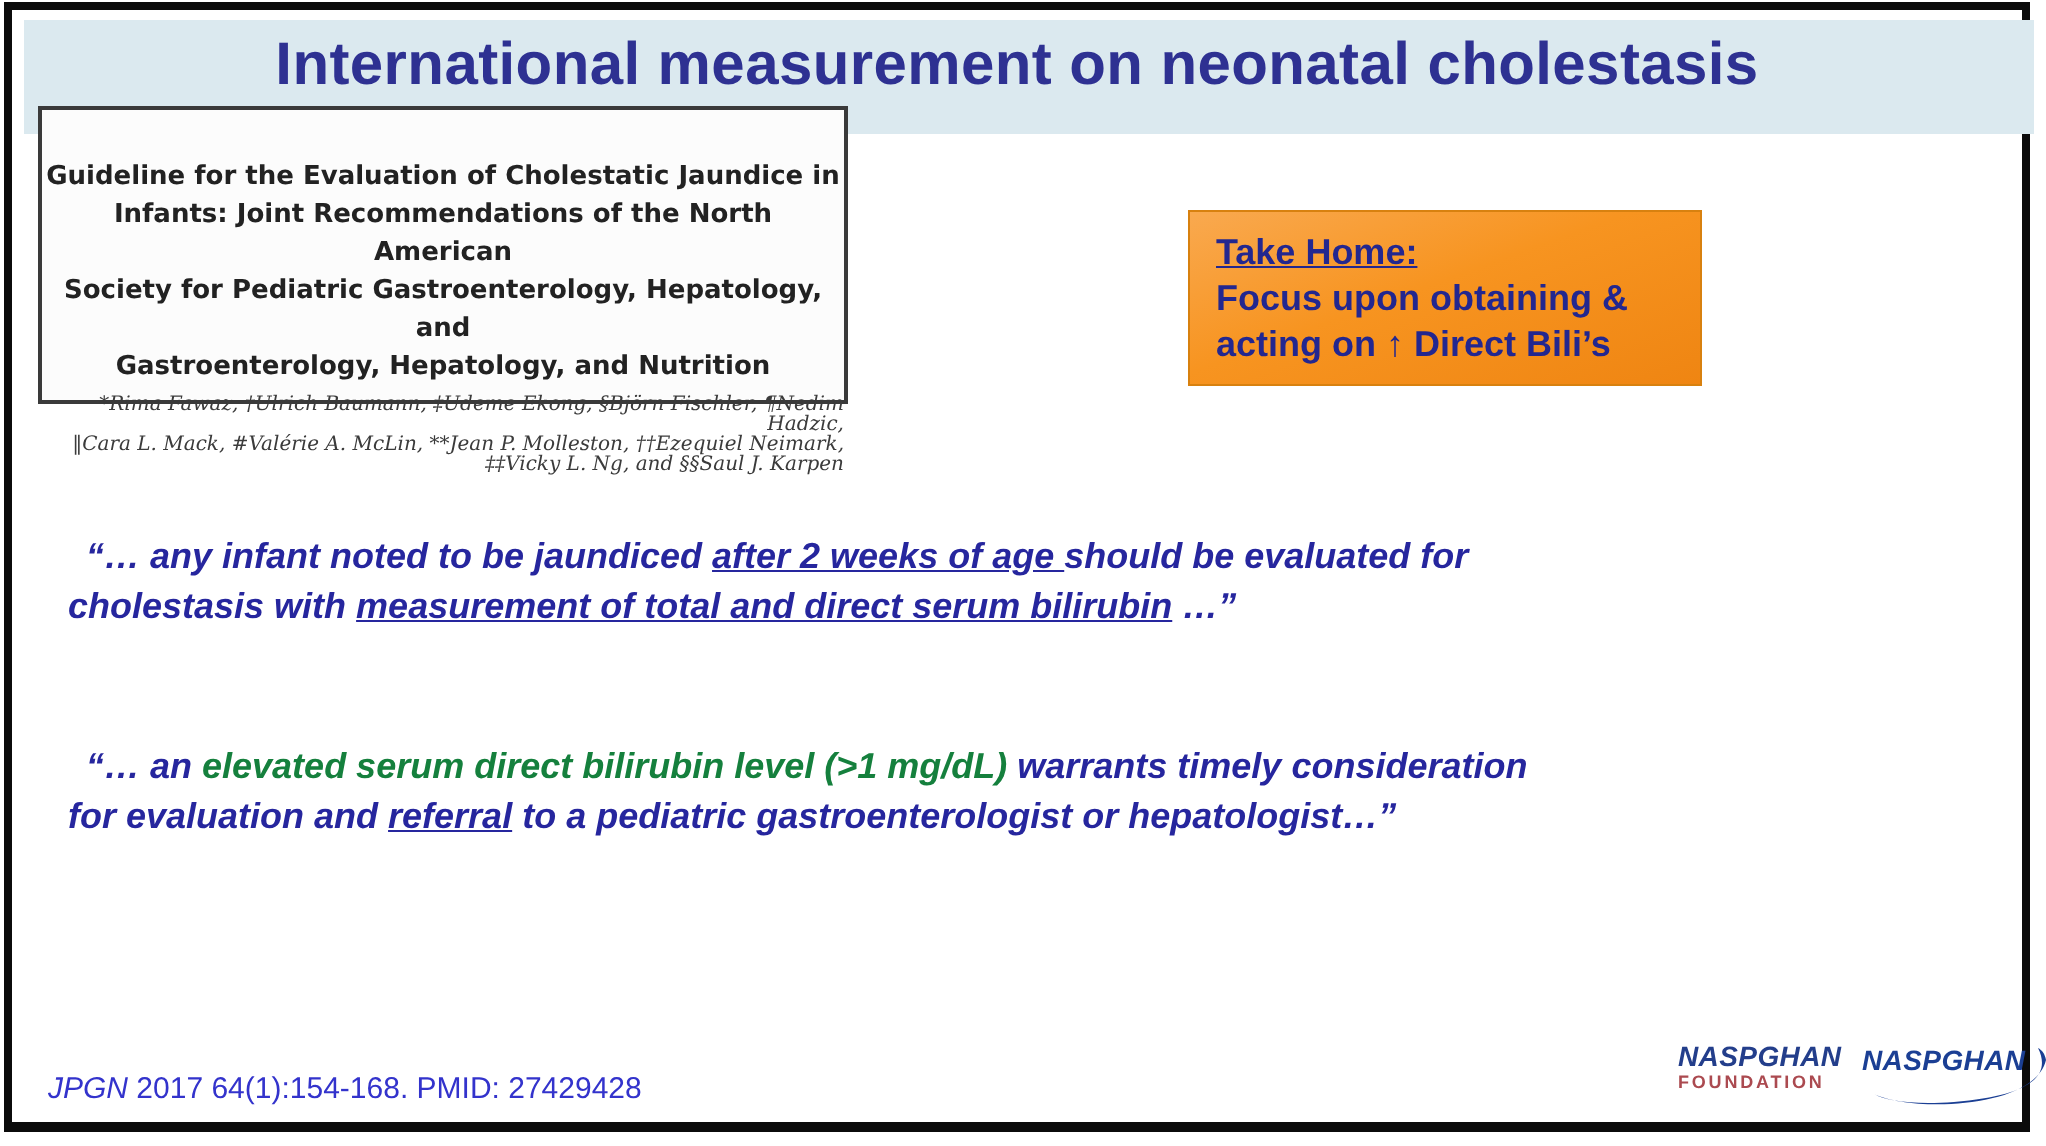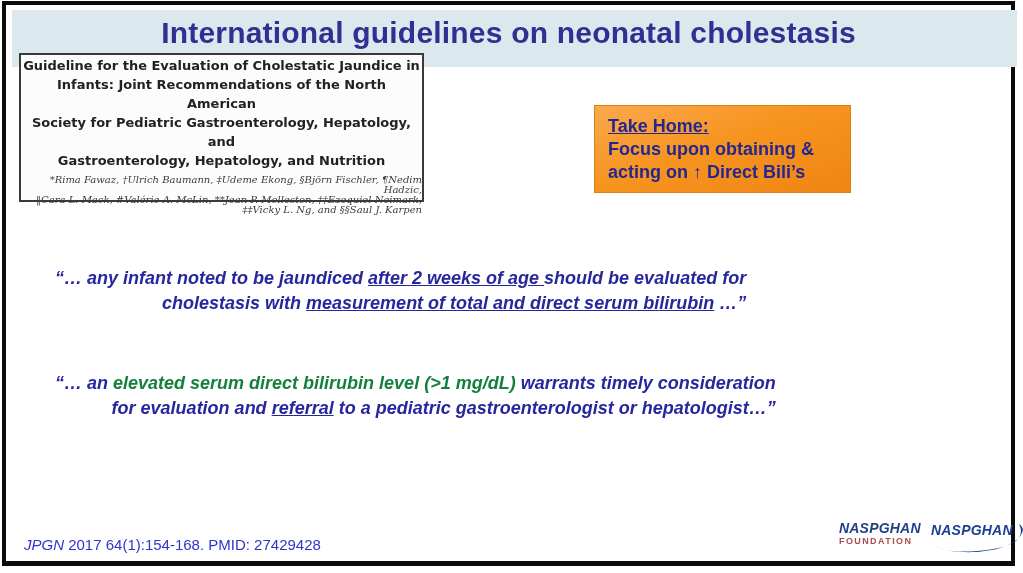--- a/index.html
+++ b/index.html
@@ -16,21 +16,21 @@
     background: #dbe9ef;
   }
   .slide-title {
     position: absolute; left: 0; top: 11px; width: 100%;
     text-align: center; font-size: 30px; font-weight: bold; color: #2e3192;
     letter-spacing: 0.2px;
   }
 
   .paper-box {
     position: absolute; left: 13px; top: 48px; width: 405px; height: 149px;
-    background: #fcfcfc; border: 2px solid #3a3a3a; padding-top: 1px;
+    background: #fcfcfc; border: 2px solid #3a3a3a; padding-top: 24px;
     text-align: center;
   }
   .paper-title-line {
     font-family: "DejaVu Sans", sans-serif; font-weight: 600;
     font-size: 13px; line-height: 19px; color: #222222;
   }
   .paper-authors { margin-top: 5px; }
   .paper-author-line {
     font-family: "DejaVu Serif", serif; font-style: italic;
     font-size: 10px; line-height: 10px; color: #3b3b3b; text-align: right;
@@ -39,23 +39,23 @@
   .take-home {
     position: absolute; left: 588px; top: 100px; width: 257px; height: 88px;
     background: linear-gradient(160deg, #f9a94f 0%, #f79420 45%, #ef8512 100%);
     border: 1px solid #d8810f;
     padding: 9px 8px 0 13px;
     color: #23278f; font-weight: bold; font-size: 18px; line-height: 23px;
   }
   .take-home .underlined { text-decoration: underline; }
 
   .quote {
-    position: absolute; left: 40px;
+    position: absolute; left: 28px;
     color: #26269e; font-weight: bold; font-style: italic;
-    font-size: 18px; line-height: 25px; white-space: nowrap; text-align: right;
+    font-size: 18px; line-height: 25px; white-space: nowrap;
   }
   .quote-1 { top: 261px; }
   .quote-2 { top: 366px; }
   .quote .line-indent { padding-left: 9px; }
   .quote .underlined { text-decoration: underline; }
   .quote .red { color: #15803d; }
 
   .citation {
     position: absolute; left: 18px; top: 531px;
     font-size: 15px; color: #3333cc;
@@ -84,21 +84,21 @@
     letter-spacing: 0.2px;
   }
   .logo-naspghan svg { position: absolute; left: 2px; top: 0; }
 </style>
 </head>
 <body>
 
 <div class="slide">
 
   <div class="titlebar"></div>
-  <div class="slide-title">International guidelines on neonatal cholestasis</div>
+  <div class="slide-title">International measurement on neonatal cholestasis</div>
 
   <div class="paper-box">
     <div class="paper-title-line">Guideline for the Evaluation of Cholestatic Jaundice in</div>
     <div class="paper-title-line">Infants: Joint Recommendations of the North American</div>
     <div class="paper-title-line">Society for Pediatric Gastroenterology, Hepatology, and</div>
     <div class="paper-title-line">Gastroenterology, Hepatology, and Nutrition</div>
     <div class="paper-authors">
       <div class="paper-author-line">*Rima Fawaz, †Ulrich Baumann, ‡Udeme Ekong, §Björn Fischler, ¶Nedim Hadzic,</div>
       <div class="paper-author-line">‖Cara L. Mack, #Valérie A. McLin, **Jean P. Molleston, ††Ezequiel Neimark,</div>
       <div class="paper-author-line">‡‡Vicky L. Ng, and §§Saul J. Karpen</div>

